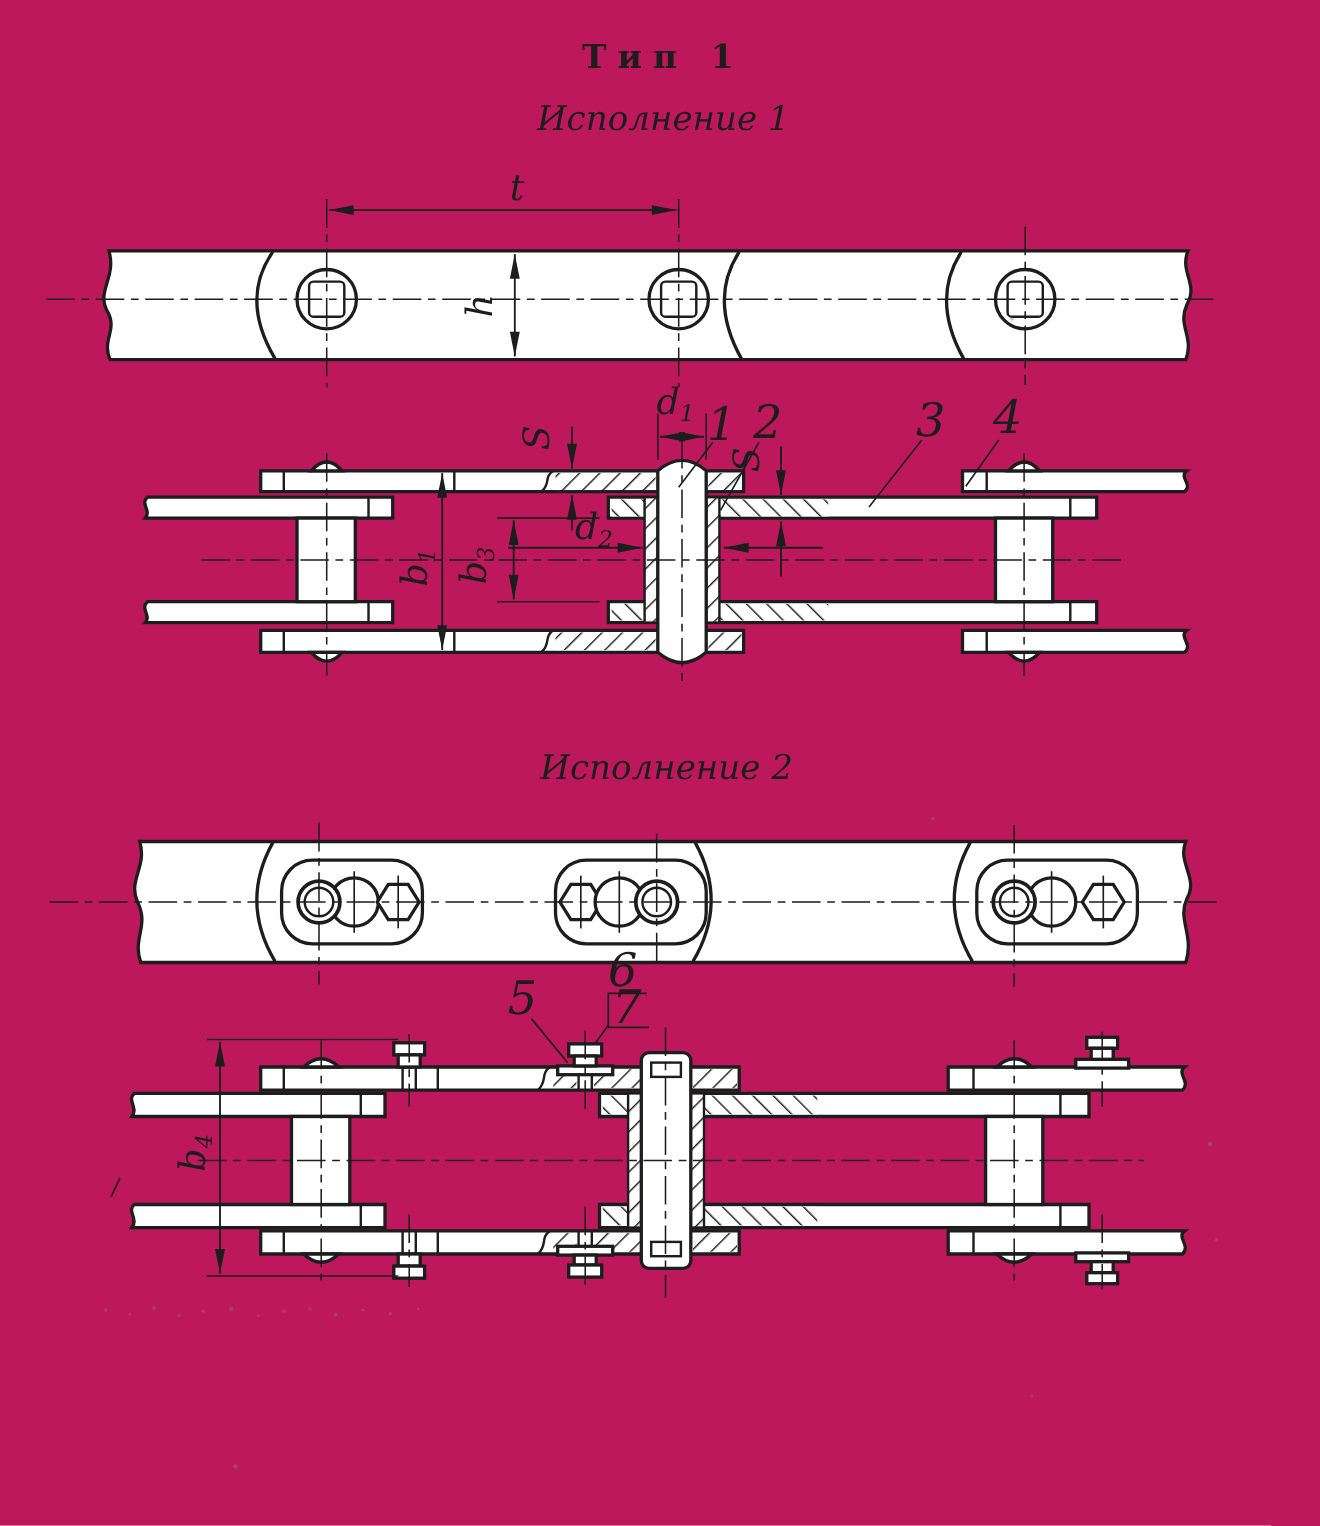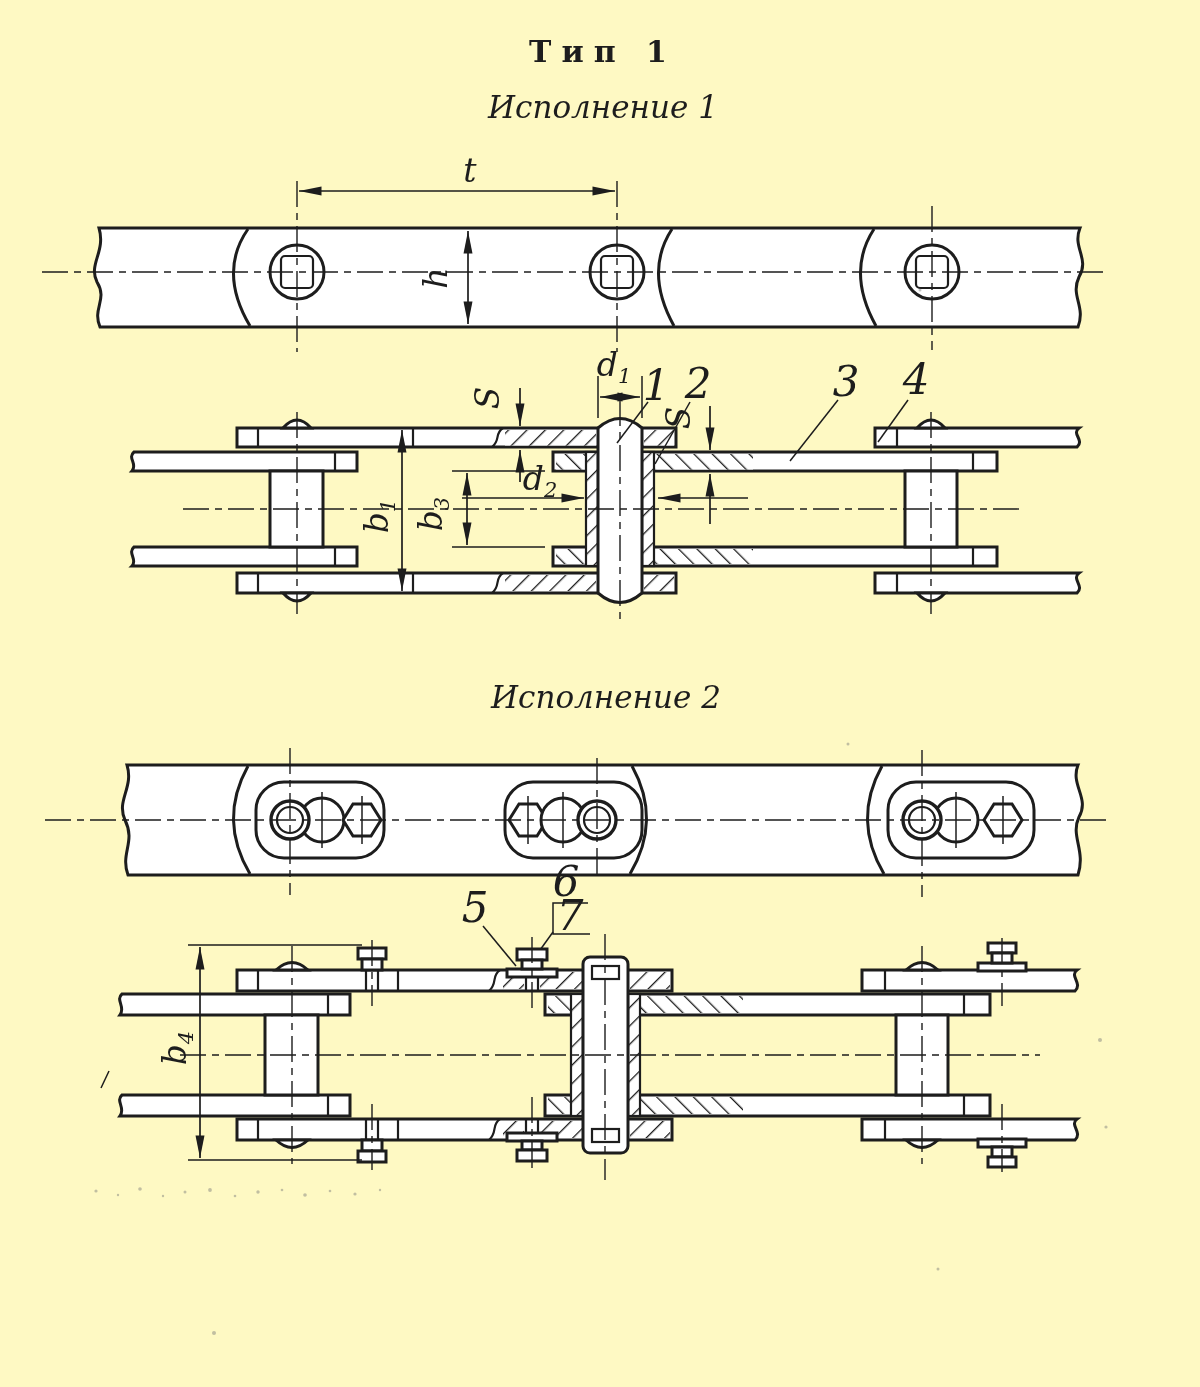--- a/index.html
+++ b/index.html
@@ -1,16 +1,16 @@
 <!DOCTYPE html>
 <html><head>
 <meta charset="utf-8">
 <style>
   html,body { margin:0; padding:0; background:#e8e8e4; }
-  .sheet { position:relative; width:1200px; height:1387px; background:#fef9c3; margin:0 auto;
+  .sheet { position:relative; width:1200px; height:1387px; background:#be185d; margin:0 auto;
            font-family:"DejaVu Serif", serif; }
   svg { display:block; }
   .o3  { fill:#ffffff; stroke:#1d1d1d; stroke-width:3; }
   .o35 { fill:#ffffff; stroke:#1d1d1d; stroke-width:3.4; }
   .l3  { fill:none; stroke:#1d1d1d; stroke-width:3; }
   .l2  { fill:none; stroke:#1d1d1d; stroke-width:2.2; }
   .dim { fill:none; stroke:#1d1d1d; stroke-width:1.7; }
   .thin{ fill:none; stroke:#1d1d1d; stroke-width:1.5; }
   .cl  { fill:none; stroke:#1d1d1d; stroke-width:1.4; stroke-dasharray:26 6 7 6; }
   text { fill:#1d1d1d; }

